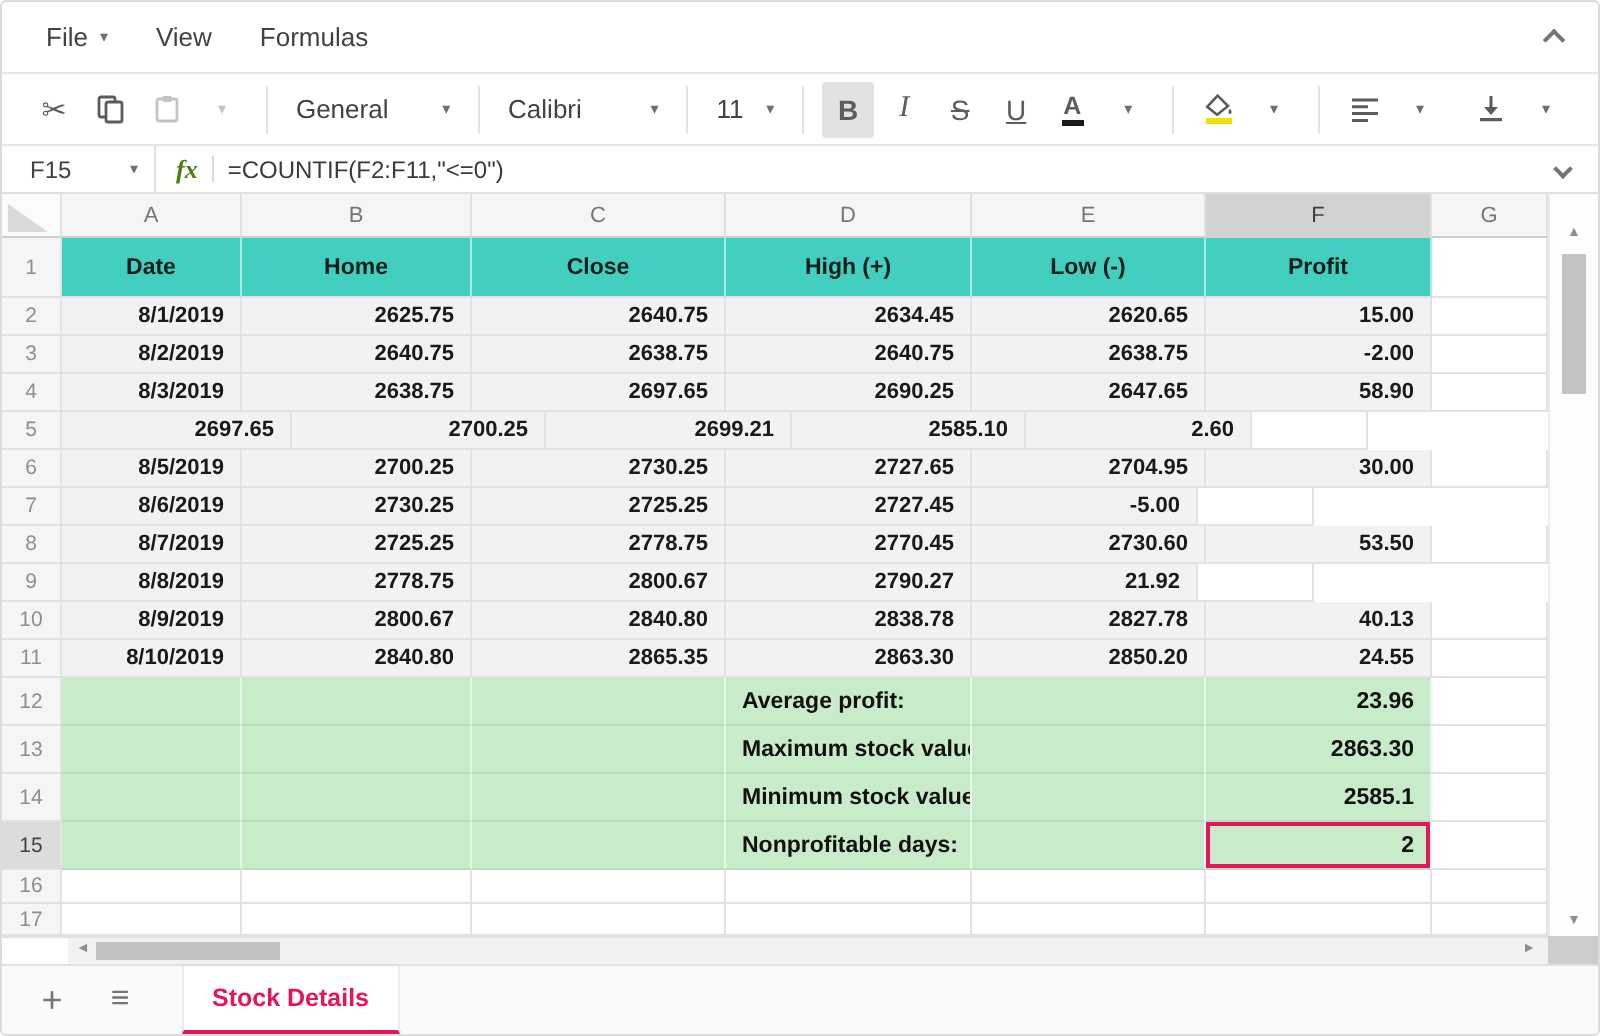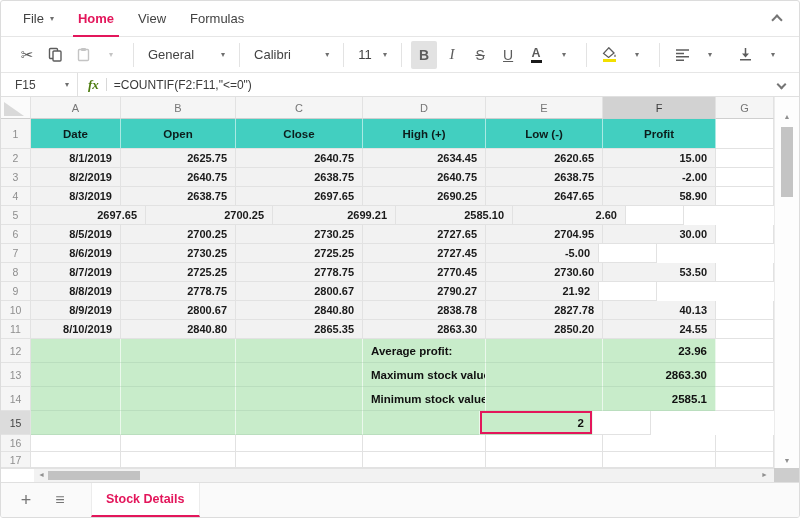--- a/index.html
+++ b/index.html
@@ -86,23 +86,20 @@
 </head>
 <body>
 
 <div class="app" style="--accent: #e3165b; --teal: #42cfc0; --green: #c8ecca; --rowfill: #f2f2f2;">
 
   <div class="menubar">
     <div class="menu-item">
       <span>File</span>
       <span class="caret">▾</span>
     </div>
-    <div class="menu-item active">
-      <span>Home</span>
-    </div>
     <div class="menu-item">
       <span>View</span>
     </div>
     <div class="menu-item">
       <span>Formulas</span>
     </div>
     <span class="chev up collapse-btn"></span>
   </div>
 
   <div class="toolbar">
@@ -219,21 +216,21 @@
           <div class="gcell chead" style="width: 115px;">B</div>
           <div class="gcell chead" style="width: 127px;">C</div>
           <div class="gcell chead" style="width: 123px;">D</div>
           <div class="gcell chead" style="width: 117px;">E</div>
           <div class="gcell chead sel" style="width: 113px;">F</div>
           <div class="gcell chead" style="width: 58px;">G</div>
         </div>
         <div class="grow" style="height: 30px;">
           <div class="gcell rhead" style="width: 30px;">1</div>
           <div class="gcell thead-cell" style="width: 90px;">Date</div>
-          <div class="gcell thead-cell" style="width: 115px;">Open</div>
+          <div class="gcell thead-cell" style="width: 115px;">Home</div>
           <div class="gcell thead-cell" style="width: 127px;">Close</div>
           <div class="gcell thead-cell" style="width: 123px;">High (+)</div>
           <div class="gcell thead-cell" style="width: 117px;">Low (-)</div>
           <div class="gcell thead-cell" style="width: 113px;">Profit</div>
           <div class="gcell blankc" style="width: 58px;"></div>
         </div>
         <div class="grow" style="height: 19px;">
           <div class="gcell rhead" style="width: 30px;">2</div>
           <div class="gcell dcell" style="width: 90px;">8/1/2019</div>
           <div class="gcell dcell" style="width: 115px;">2625.75</div>
@@ -358,20 +355,21 @@
           <div class="gcell scell label" style="width: 123px;">Minimum stock value:</div>
           <div class="gcell scell" style="width: 117px;"></div>
           <div class="gcell scell value" style="width: 113px;">2585.1</div>
           <div class="gcell blankc" style="width: 58px;"></div>
         </div>
         <div class="grow" style="height: 24px;">
           <div class="gcell rhead sel" style="width: 30px;">15</div>
           <div class="gcell scell" style="width: 90px;"></div>
           <div class="gcell scell" style="width: 115px;"></div>
           <div class="gcell scell" style="width: 127px;"></div>
+          <div class="gcell scell label" style="width: 123px;">Nonprofitable days:</div>
           <div class="gcell scell" style="width: 117px;"></div>
           <div class="gcell scell value selected" style="width: 113px;">2</div>
           <div class="gcell blankc" style="width: 58px;"></div>
         </div>
         <div class="grow" style="height: 17px;">
           <div class="gcell rhead" style="width: 30px;">16</div>
           <div class="gcell blankc" style="width: 90px;"></div>
           <div class="gcell blankc" style="width: 115px;"></div>
           <div class="gcell blankc" style="width: 127px;"></div>
           <div class="gcell blankc" style="width: 123px;"></div>

